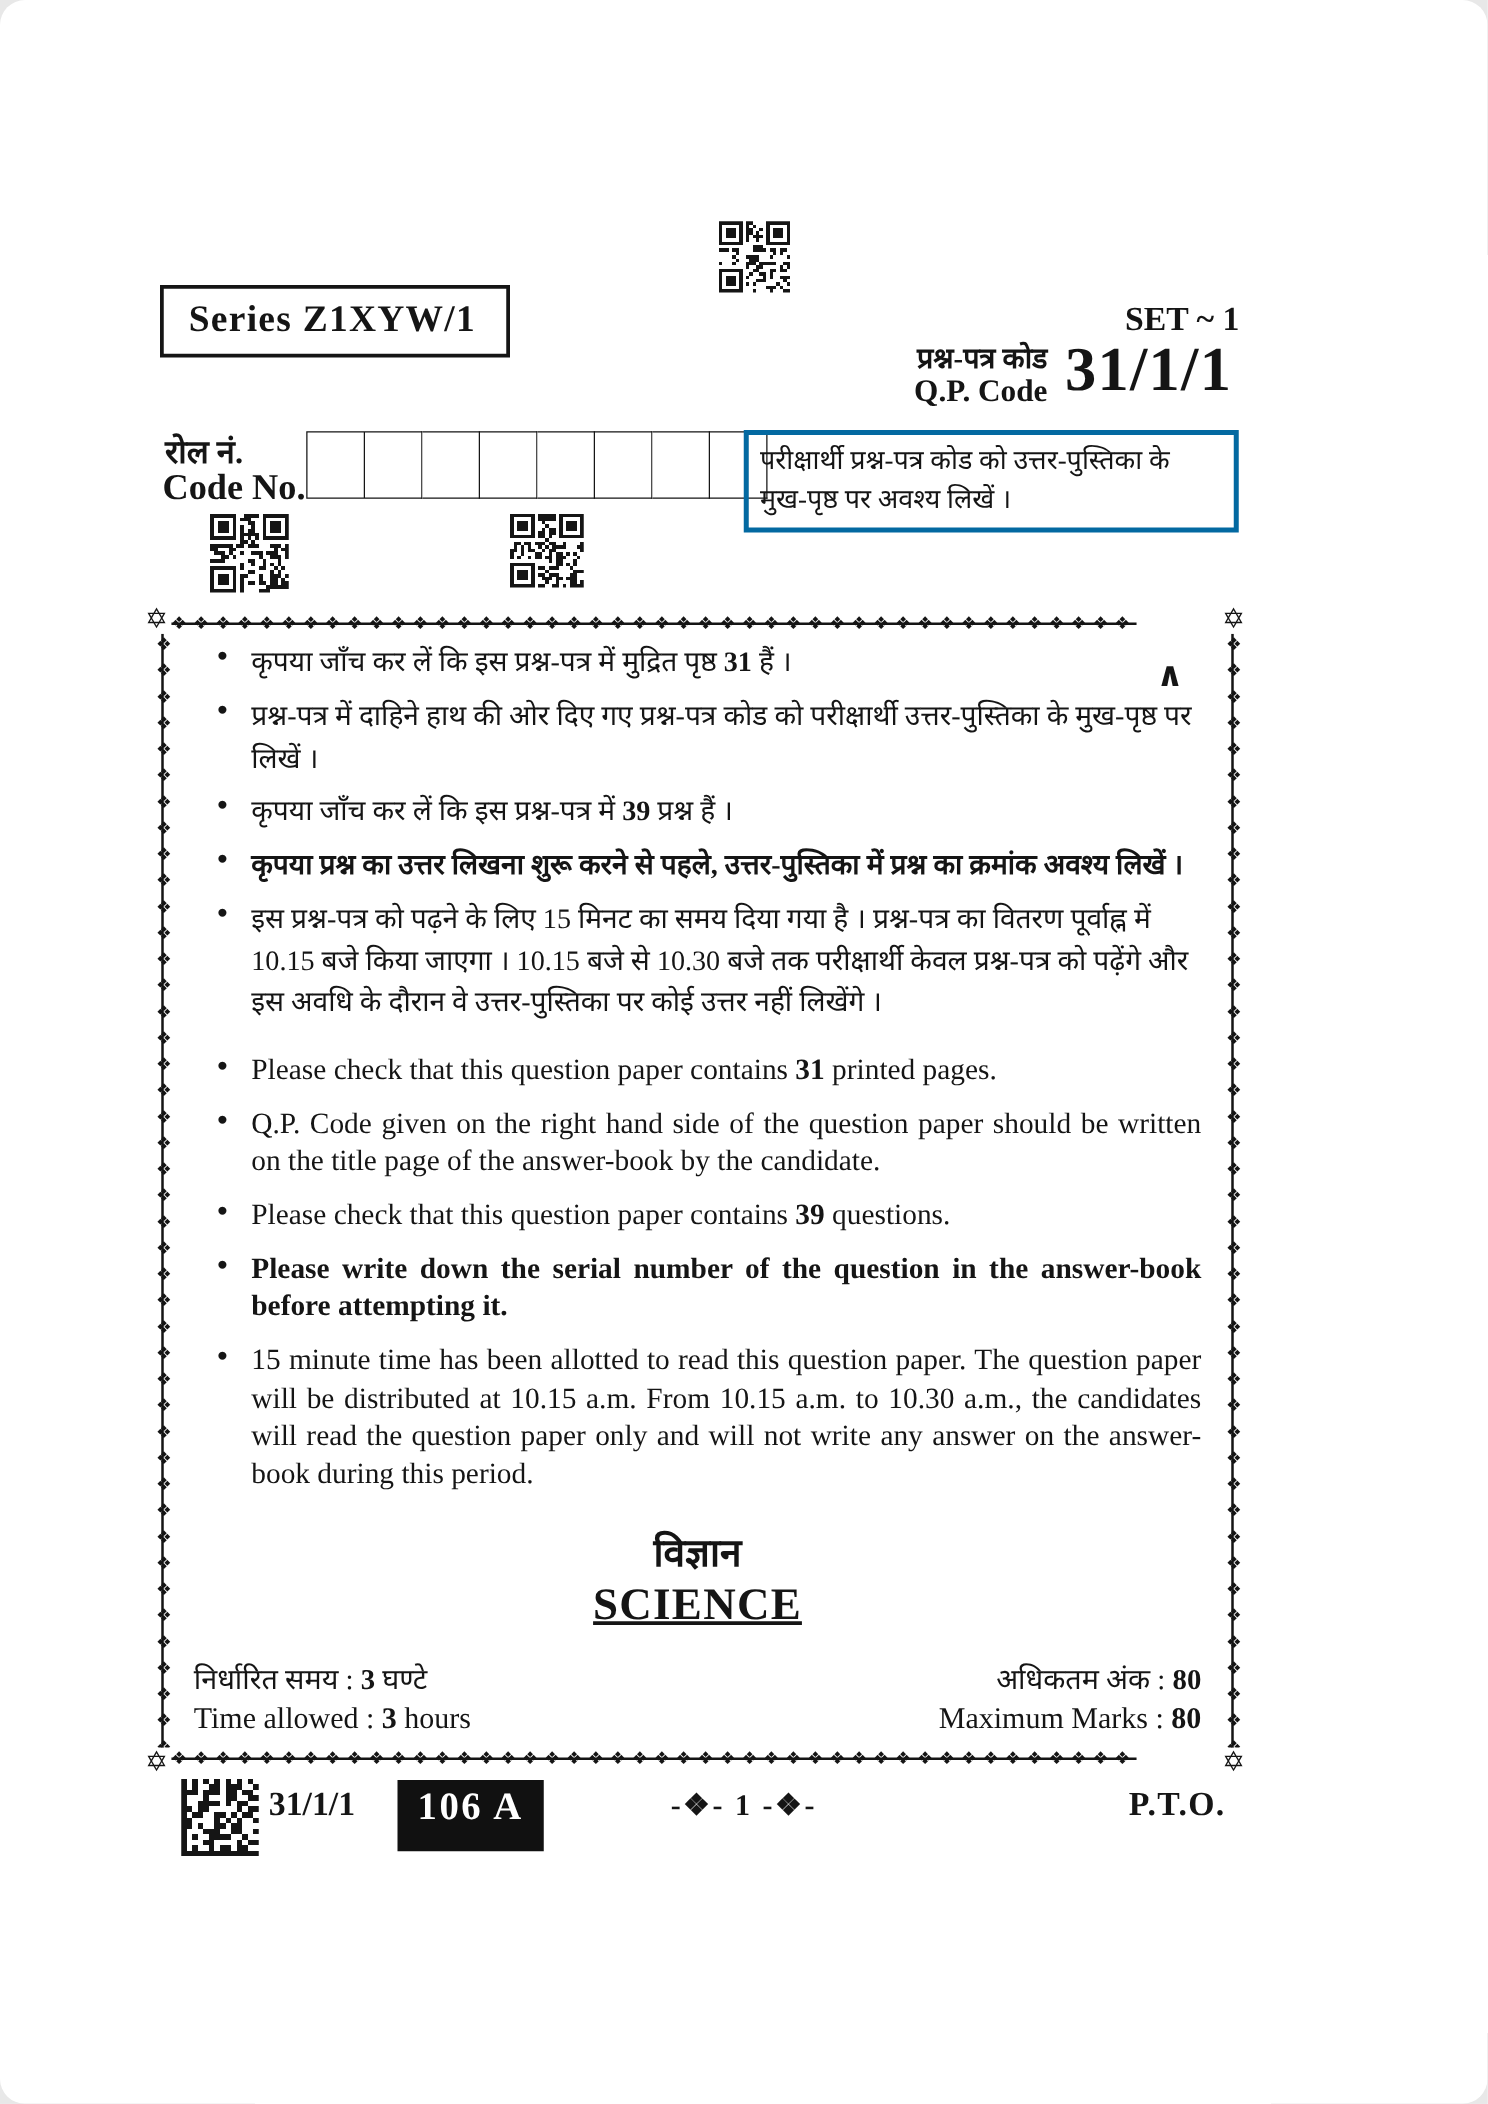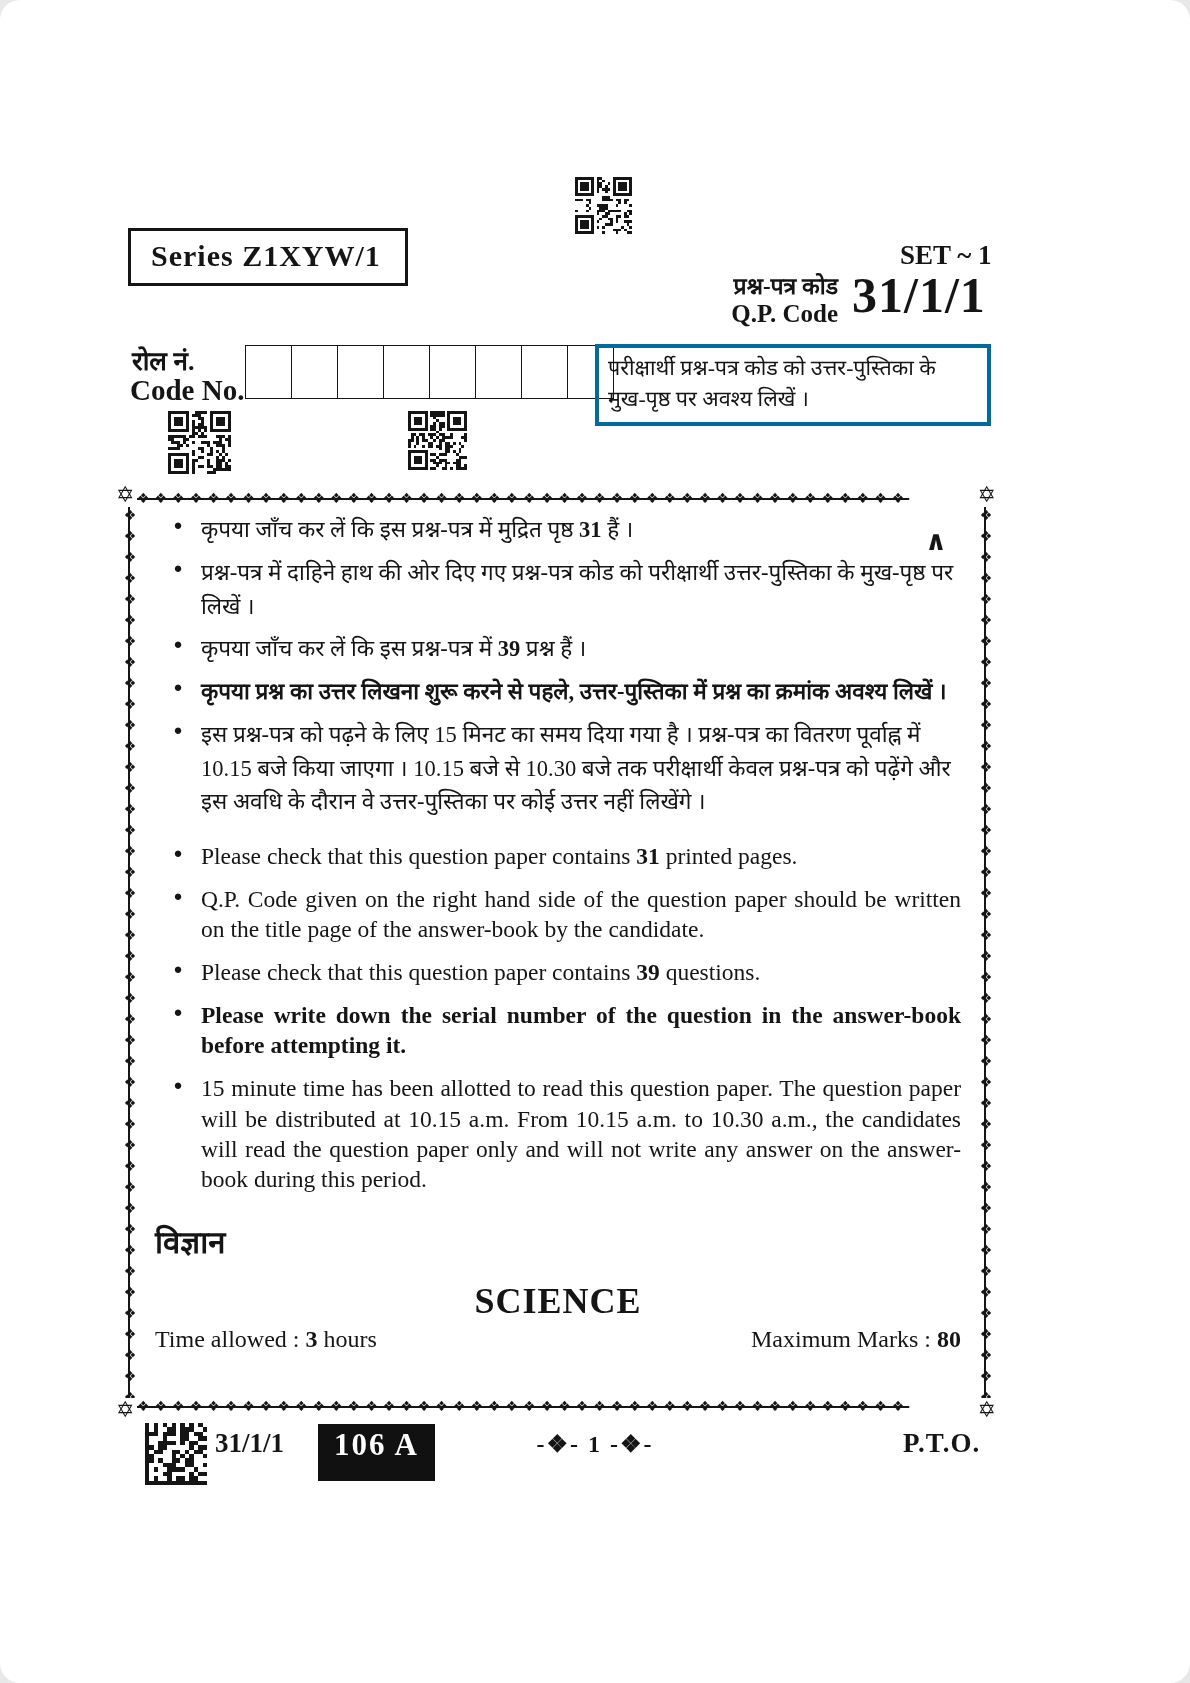--- a/index.html
+++ b/index.html
@@ -64,22 +64,22 @@
   .content { position:absolute; left:28px; right:24px; top:16px; }
   .bullet { display:flex; margin-bottom:7px; }
   .bullet .dot { width:46px; flex:0 0 46px; text-align:center; font-size:15px; padding-top:4px; }
   .bullet .txt { flex:1; }
   .hi-list .txt { font-size:22.5px; line-height:1.5; }
   .hi-list .bullet { margin-bottom:9px; }
   .en-list { margin-top:22px; }
   .en-list .txt { font-size:23.5px; line-height:1.28; text-align:justify; }
   .en-list .bullet { margin-bottom:13px; }
 
-  .title-hi { font-size:31px; font-weight:bold; margin-top:26px; }
-  .title-en { text-align:center; font-size:36px; font-weight:bold; margin-top:18px; letter-spacing:1px; }
+  .title-hi { text-align:center; font-size:31px; font-weight:bold; margin-top:26px; }
+  .title-en { text-align:center; font-size:36px; font-weight:bold; letter-spacing:1px;text-decoration:underline; }
 
   .tm-row { display:flex; justify-content:space-between; margin-top:4px; }
   .tm-row.first { margin-top:22px; }
   .tm-hi { font-size:23px; }
   .tm-en { font-size:24px; }
 
   
   .footer-code { left:215px; top:1428px; font-size:27px; font-weight:bold; }
   .footer-box { left:318px; top:1424px; background:#111; color:#fff;
                 font-size:31px; font-weight:bold; padding:3px 16px 18px 16px; letter-spacing:2px; }
@@ -820,20 +820,24 @@
           </div>
           <div class="bullet">
             <span class="dot">●</span>
             <span class="txt"><span>15 minute time has been allotted to read this question paper. The question paper will be distributed at 10.15 a.m. From 10.15 a.m. to 10.30 a.m., the candidates will read the question paper only and will not write any answer on the answer-book during this period.</span></span>
           </div>
         </div>
 
       <div class="title-hi hindi">विज्ञान</div>
       <div class="title-en">SCIENCE</div>
 
+      <div class="tm-row first">
+        <span class="tm-hi hindi"><span>निर्धारित समय : </span><span style="font-weight: bold;">3</span><span> घण्टे</span></span>
+        <span class="tm-hi hindi"><span>अधिकतम अंक : </span><span style="font-weight: bold;">80</span></span>
+      </div>
       <div class="tm-row">
         <span class="tm-en"><span>Time allowed : </span><span style="font-weight: bold;">3</span><span> hours</span></span>
         <span class="tm-en"><span>Maximum Marks : </span><span style="font-weight: bold;">80</span></span>
       </div>
     </div>
   </div>
 
   <span class="abs dmx" id="dmx-bottom">
       <svg viewBox="0 0 14 14" width="100%" height="100%" shape-rendering="crispEdges" style="display: block;">
         <rect x="0" y="0" width="1" height="1" fill="#151515"></rect>

